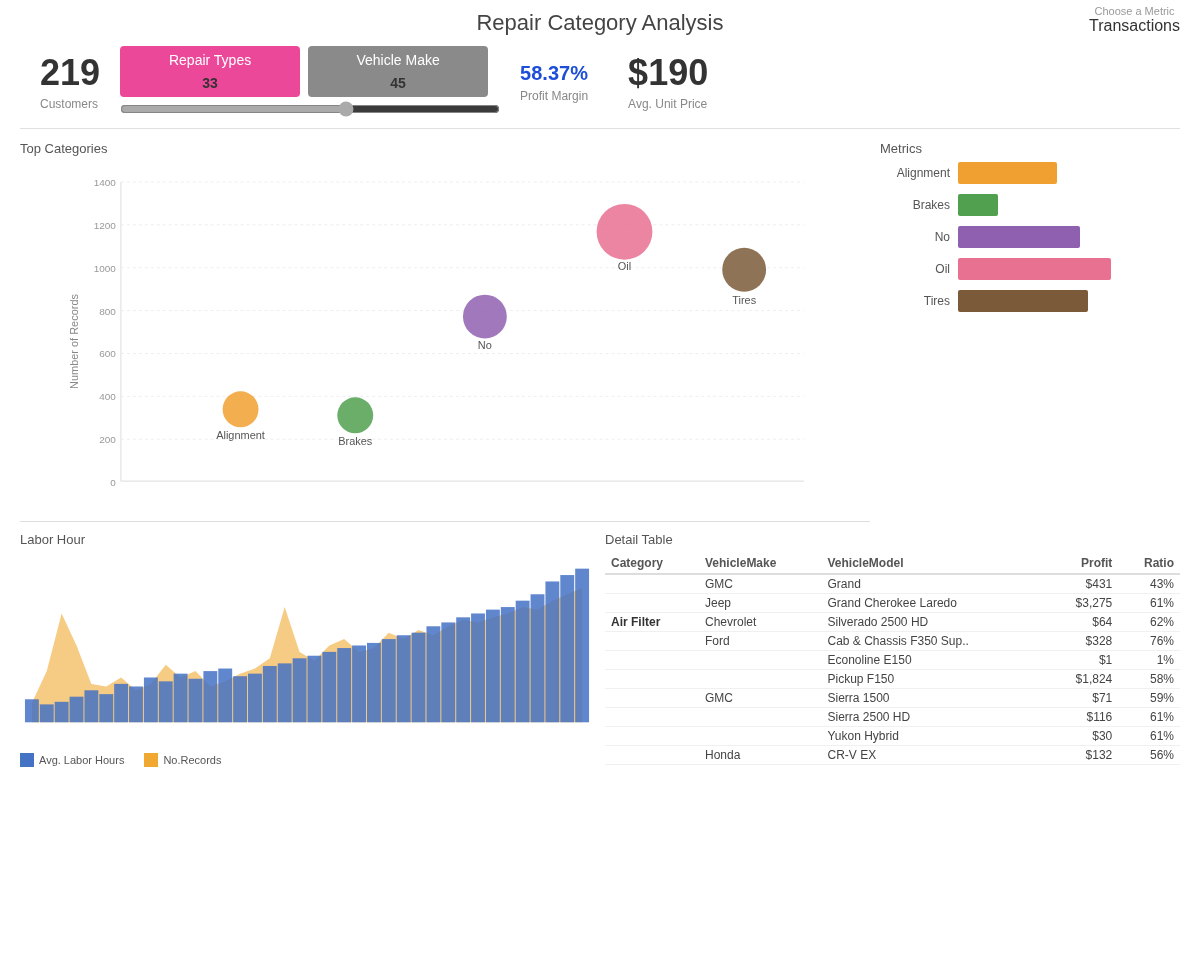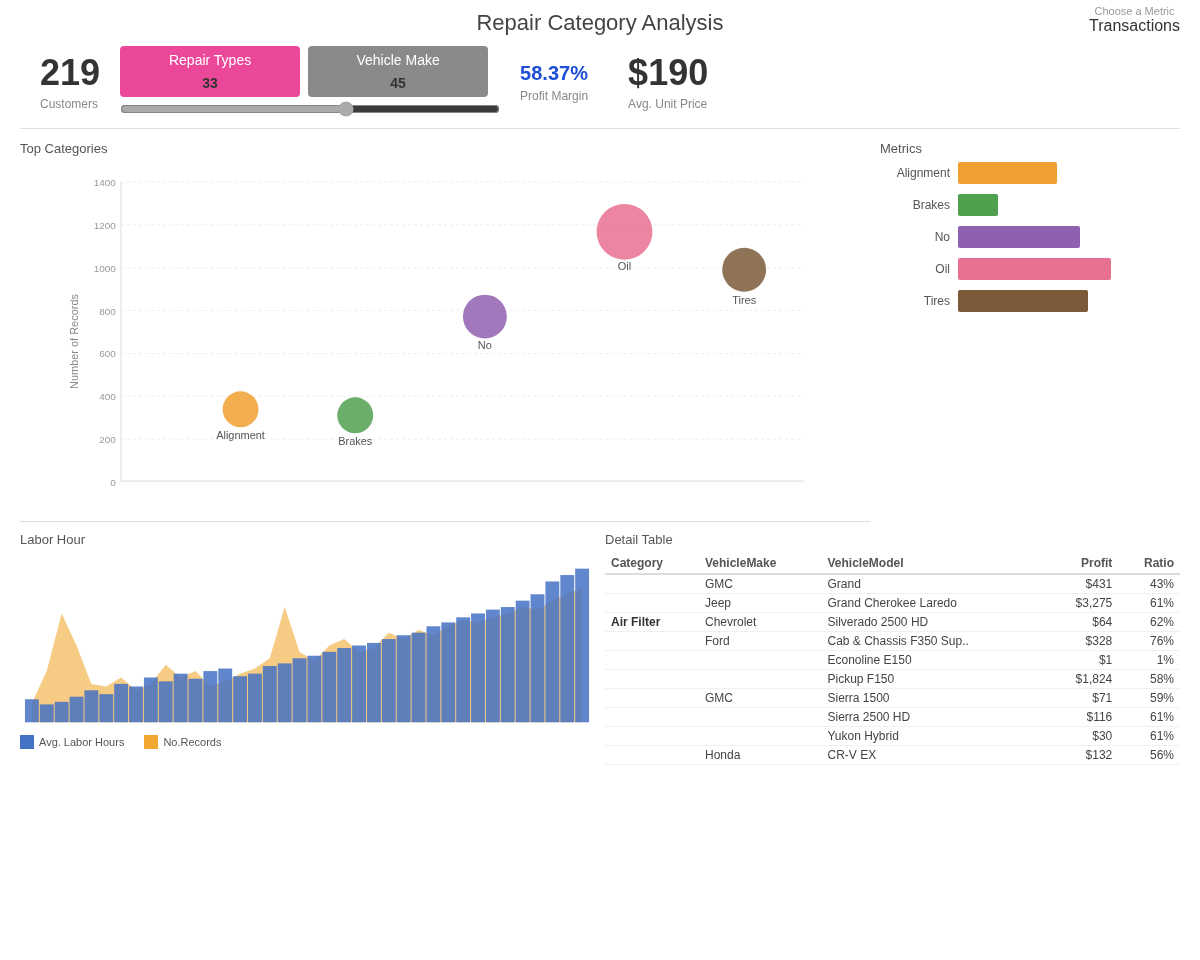--- a/index.html
+++ b/index.html
@@ -53,21 +53,21 @@
     .bar-track { flex: 1; height: 22px; background: transparent; position: relative; }
     .bar-fill { height: 100%; border-radius: 2px; }
 
     
     .bottom-area { display: flex; gap: 10px; margin-top: 10px; }
     .labor-section { flex: 1; max-width: 580px; }
     .table-section { flex: 1; }
 
     
     .labor-chart-container { position: relative; height: 180px; }
-    .legend-row { display: flex; gap: 20px; margin-top: 2px; font-size: 11px; color: #555; }
+    .legend-row { display: flex; gap: 20px; margin-top: 20px; font-size: 11px; color: #555; }
     .legend-item { display: flex; align-items: center; gap: 5px; }
     .legend-dot { width: 14px; height: 14px; }
 
     
     .detail-table { width: 100%; border-collapse: collapse; font-size: 12px; }
     .detail-table th { text-align: left; font-weight: 600; color: #555; border-bottom: 2px solid #ddd; padding: 3px 6px; font-size: 12px; }
     .detail-table td { padding: 2px 6px; border-bottom: 1px solid #f0f0f0; color: #444; }
     .detail-table .cat-cell { font-weight: 600; color: #333; vertical-align: top; }
     .detail-table .profit-cell { text-align: right; }
     .detail-table .ratio-cell { text-align: right; }

